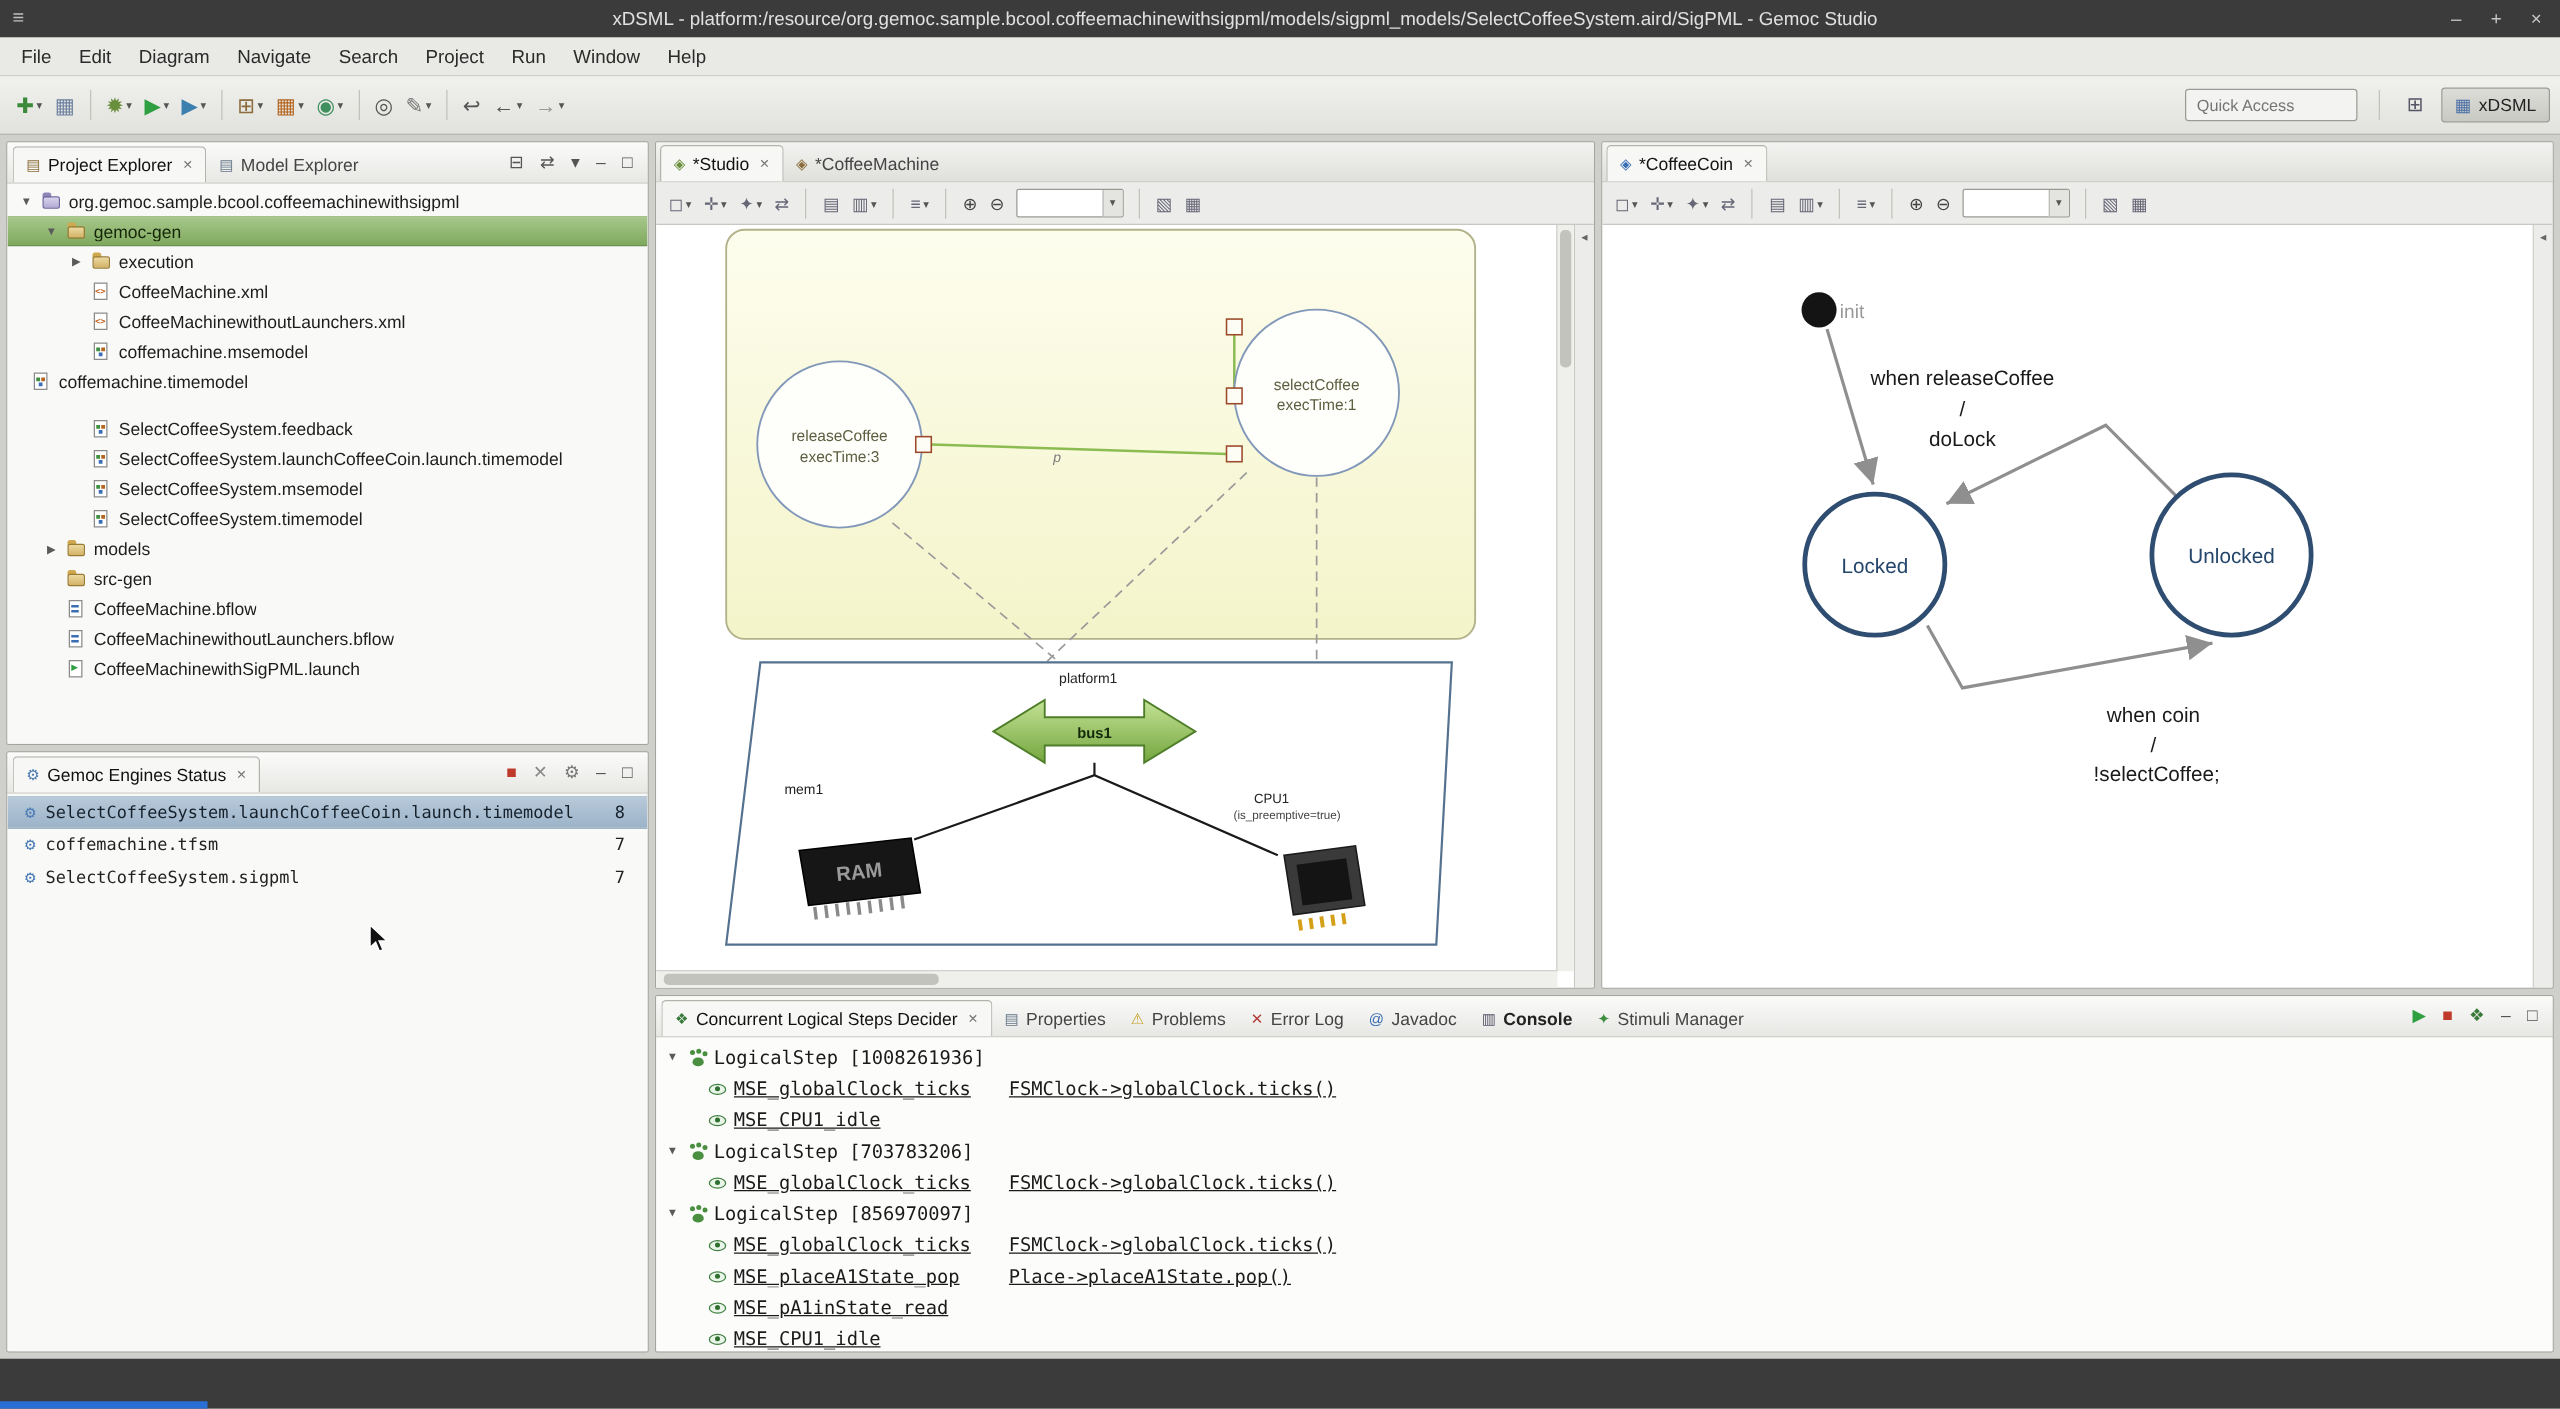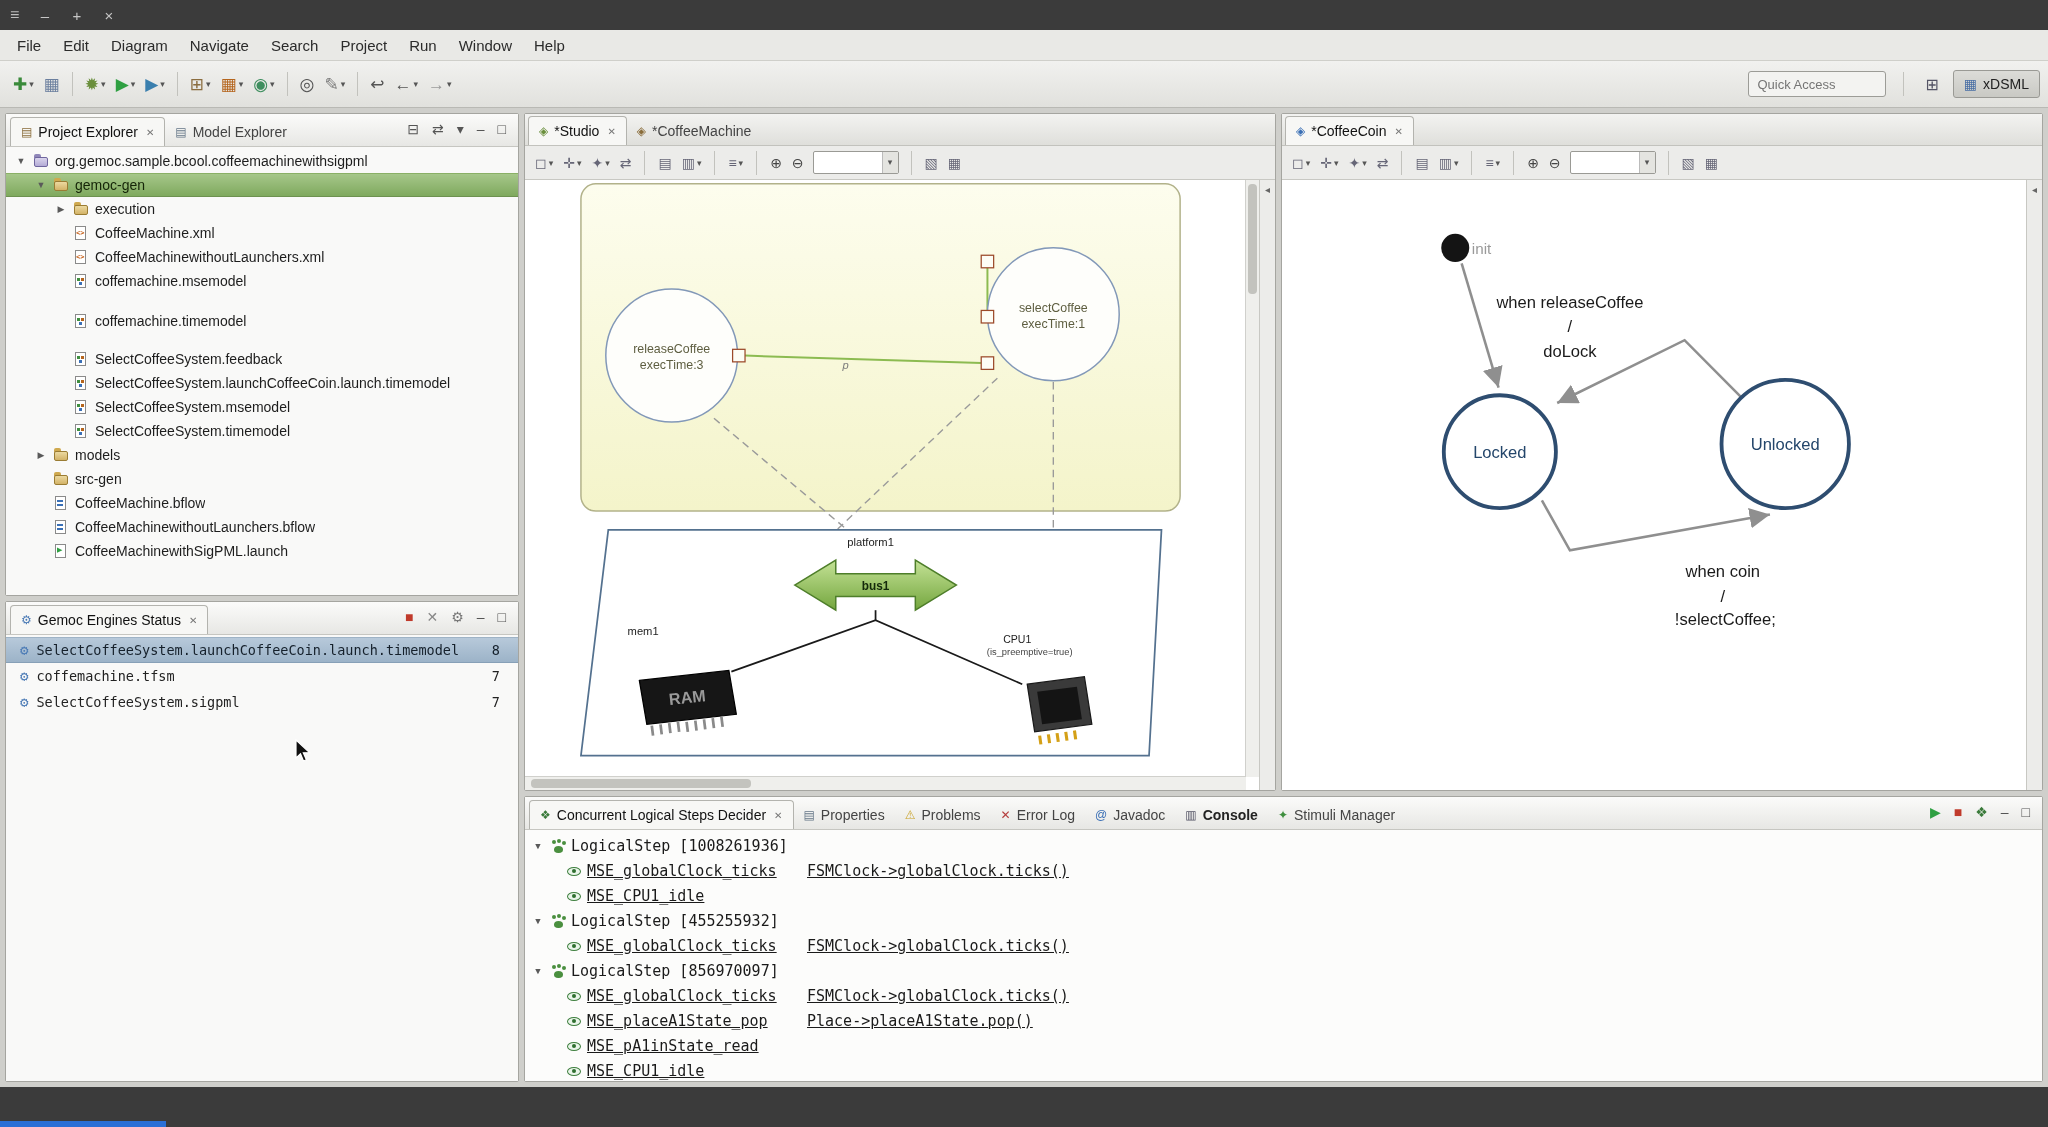--- a/index.html
+++ b/index.html
@@ -165,20 +165,21 @@
   .blue-strip{position:absolute;left:0;bottom:0;width:166px;height:6px;background:#2a6fd6;}
 
   
   .cursor{position:absolute;left:292px;top:738px;pointer-events:none;z-index:99;}
 </style>
 </head>
 <body>
 
 <div class="titlebar">
   <span class="tmenu">≡</span>
+  <div class="ttitle">xDSML - platform:/resource/org.gemoc.sample.bcool.coffeemachinewithsigpml/models/sigpml_models/SelectCoffeeSystem.aird/SigPML - Gemoc Studio</div>
   <div class="wctrls">
       <span>–</span>
       <span>+</span>
       <span>×</span>
     </div>
 </div>
 
 <div class="menubar">
     <div class="menu-item">File</div>
     <div class="menu-item">Edit</div>
@@ -317,21 +318,21 @@
           <div class="trow" style="padding-left: 48px;">
             <span class="twisty"></span>
             <span class="fi fi-xml"></span>
             <span class="tlabel">CoffeeMachinewithoutLaunchers.xml</span>
           </div>
           <div class="trow" style="padding-left: 48px;">
             <span class="twisty"></span>
             <span class="fi fi-model"></span>
             <span class="tlabel">coffemachine.msemodel</span>
           </div>
-          <div class="trow" style="padding-left: 48px; margin-top: 16px;">
+          <div class="trow" style="">
             <span class="twisty"></span>
             <span class="fi fi-model"></span>
             <span class="tlabel">coffemachine.timemodel</span>
           </div>
           <div class="trow" style="padding-left: 48px; margin-top: 14px;">
             <span class="twisty"></span>
             <span class="fi fi-model"></span>
             <span class="tlabel">SelectCoffeeSystem.feedback</span>
           </div>
           <div class="trow" style="padding-left: 48px;">
@@ -724,21 +725,21 @@
             <span class="mse-call">FSMClock-&gt;globalClock.ticks()</span>
           </div>
           <div class="mse-row">
             <span class="eye"></span>
             <span class="mse-name">MSE_CPU1_idle</span>
             <span class="mse-call"></span>
           </div>
           <div class="step-row">
             <span class="twisty">▼</span>
             <span class="paw"></span>
-            <span class="step-label">LogicalStep [455255932]</span>
+            <span class="step-label">LogicalStep [703783206]</span>
           </div>
           <div class="mse-row">
             <span class="eye"></span>
             <span class="mse-name">MSE_globalClock_ticks</span>
             <span class="mse-call">FSMClock-&gt;globalClock.ticks()</span>
           </div>
           <div class="step-row">
             <span class="twisty">▼</span>
             <span class="paw"></span>
             <span class="step-label">LogicalStep [856970097]</span>

